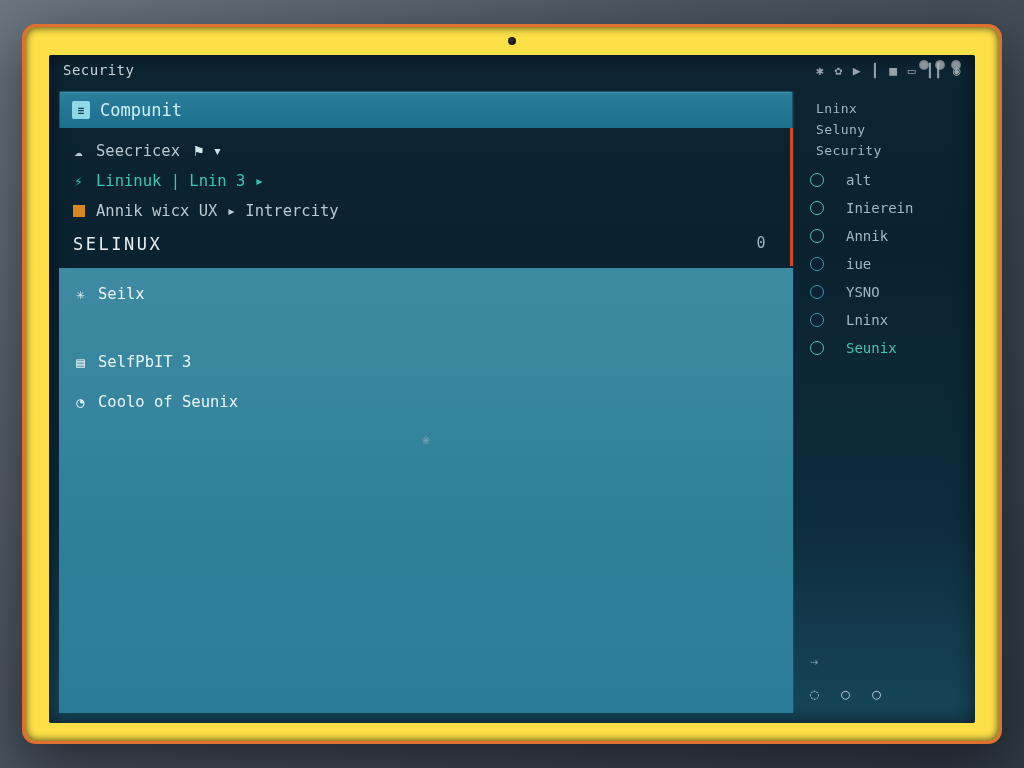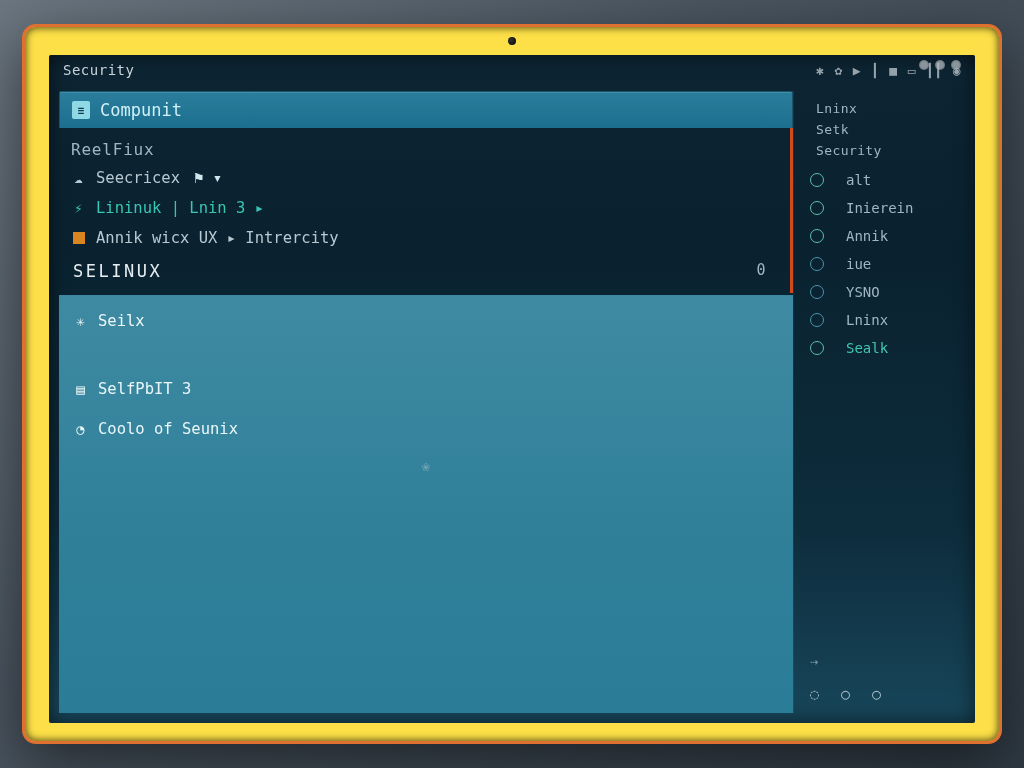--- a/index.html
+++ b/index.html
@@ -156,21 +156,20 @@
 
     <div class="body">
       <div class="main">
 
         <div class="tab">
           <span class="ticon">≡</span>
           <span>Compunit</span>
         </div>
 
         <div class="group-a">
-          <div class="hdr">ReelFiux</div>
 
           <div class="row">
             <span class="ic">☁</span>
             <span>Seecricex</span>
             <span style="margin-left:4px;color:#cfe8ee">⚑ ▾</span>
           </div>
 
 
           <div class="row teal">
             <span class="ic">⚡</span>
@@ -204,21 +203,21 @@
             <span class="ic">◔</span>
             <span>Coolo of Seunix</span>
           </div>
           <div class="center-glyph">❀</div>
         </div>
 
       </div>
 
       <div class="sidebar">
         <div class="shdr">Lninx</div>
-        <div class="shdr">Setk</div>
+        <div class="shdr">Seluny</div>
         <div class="shdr" style="margin-bottom:8px">Security</div>
 
         <div class="sitem">
             <span class="ring"></span>
             <span>alt</span>
           </div>
         <div class="sitem">
             <span class="ring"></span>
             <span>Inierein</span>
           </div>
@@ -233,21 +232,21 @@
         <div class="sitem">
             <span class="ring dim"></span>
             <span>YSNO</span>
           </div>
         <div class="sitem">
             <span class="ring dim"></span>
             <span>Lninx</span>
           </div>
         <div class="sitem on">
             <span class="ring"></span>
-            <span>Sealk</span>
+            <span>Seunix</span>
           </div>
 
         <div style="flex:1"></div>
         <div class="sitem" style="opacity:.7">
             <span>⇢</span>
           </div>
         <div class="bottom-icons">
           <span>◌</span>
           <span>○</span>
           <span>○</span>

